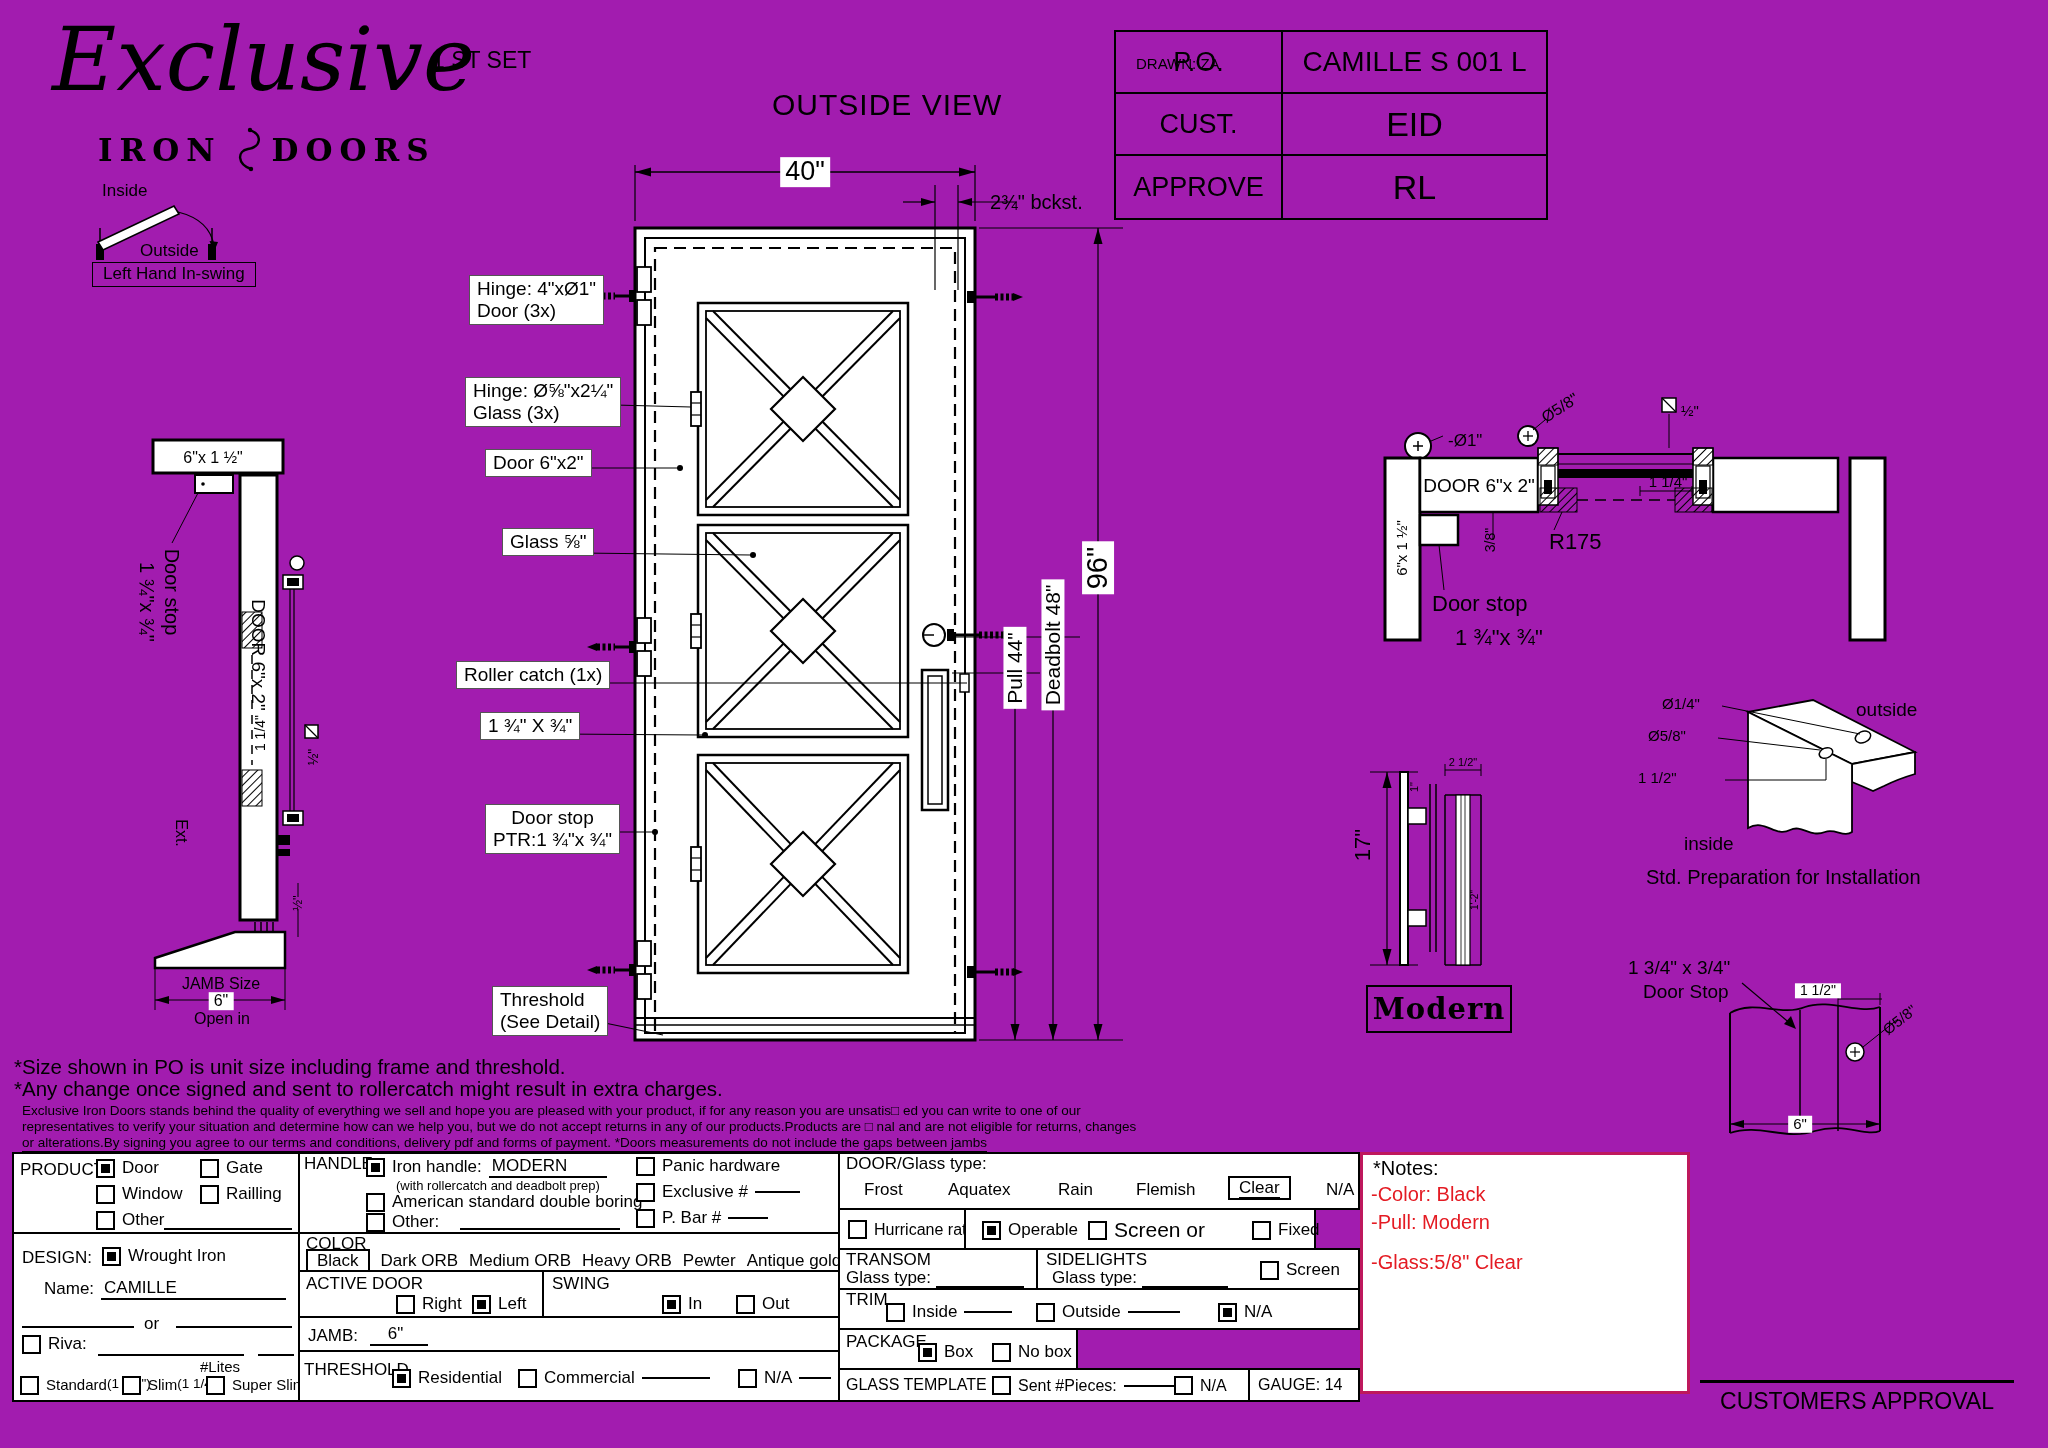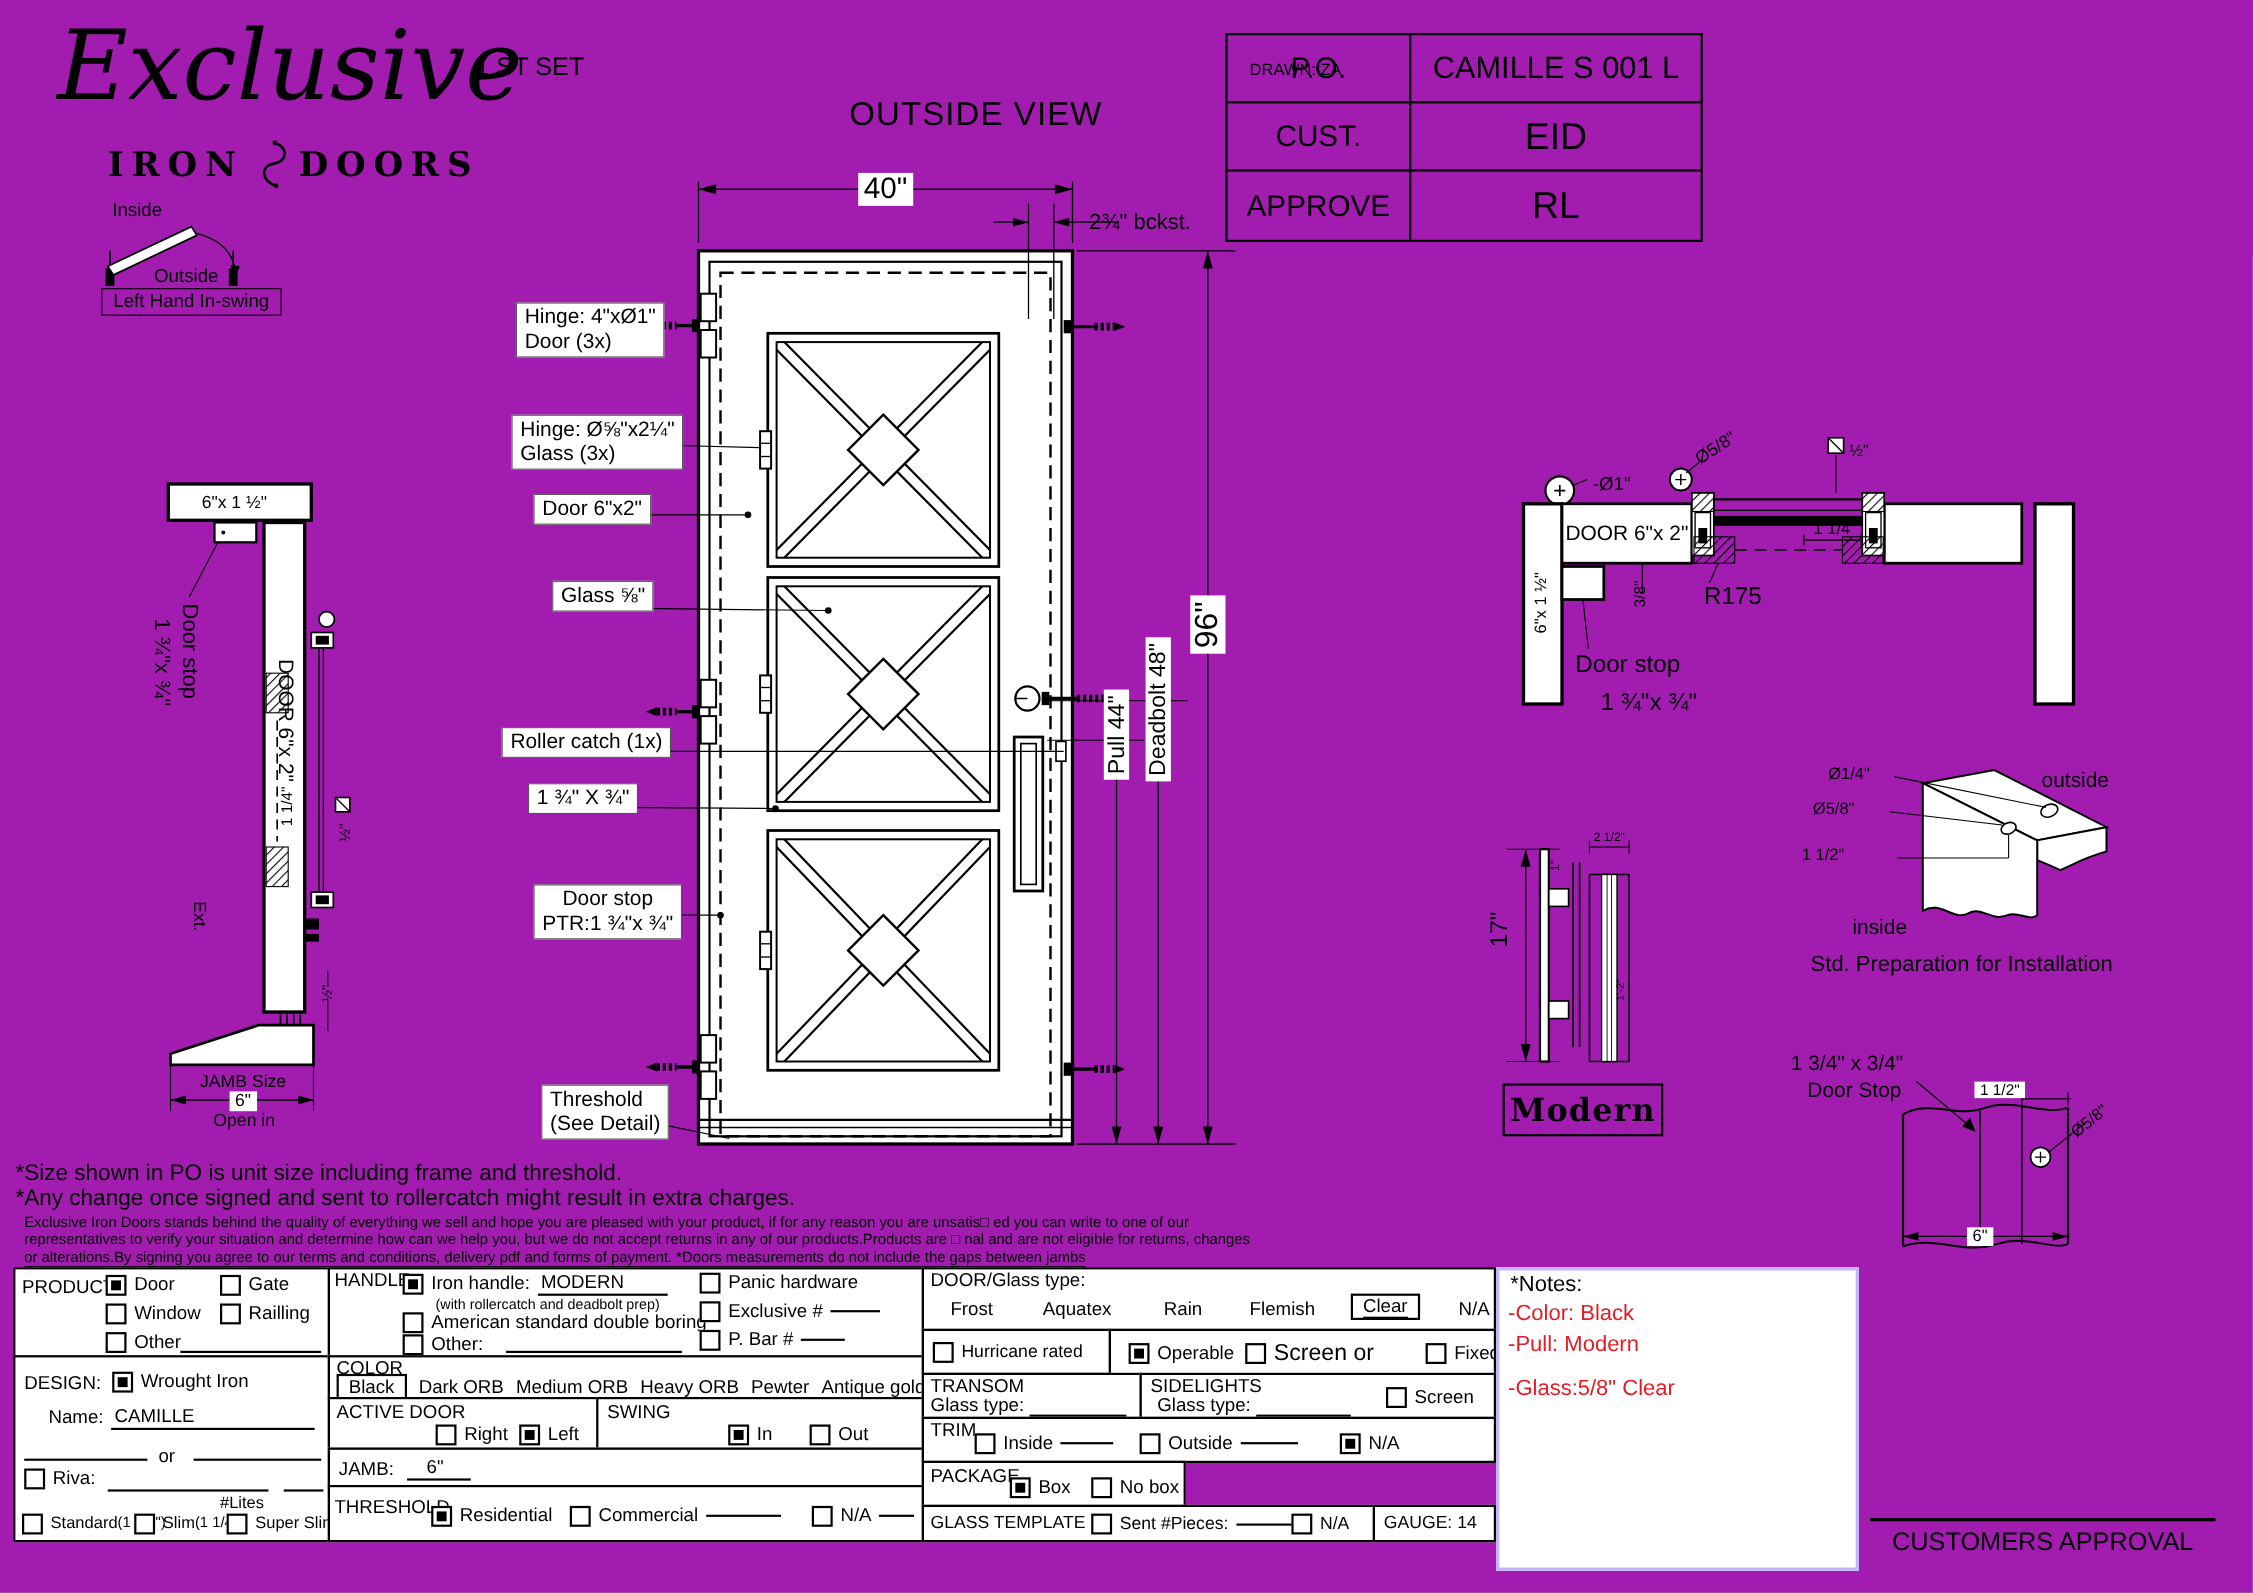--- a/index.html
+++ b/index.html
@@ -577,21 +577,21 @@
     <div class="seclbl" style="left:296px;top:26px">Flemish</div>
     <div class="seclbl optbox" style="left:388px;top:22px"><span class="u">Clear</span></div>
     <div class="seclbl" style="left:486px;top:26px">N/A</div>
   </div>
   <div class="sec" style="left:838px;top:1208px;width:172px;height:42px">
     <div class="cbrow" style="left:8px;top:10px;font-size:16px">
         <span class="cb"></span>
         <span>Hurricane rated</span>
       </div>
   </div>
-  <div class="sec" style="left:1008px;top:1208px;width:352px;height:56px">
+  <div class="sec" style="left:964px;top:1208px;width:352px;height:56px">
     <div class="cbrow" style="left:16px;top:10px">
         <span class="cb on"></span>
         <span>Operable</span>
       </div>
     <div class="cbrow" style="left:122px;top:8px;font-size:21px">
         <span class="cb"></span>
         <span>Screen or</span>
       </div>
     <div class="cbrow" style="left:286px;top:10px">
         <span class="cb"></span>
@@ -649,21 +649,21 @@
       </div>
     <div class="cbrow" style="left:334px;top:6px;font-size:16px">
         <span class="cb"></span>
         <span>N/A</span>
       </div>
   </div>
   <div class="sec" style="left:1248px;top:1368px;width:112px;height:34px">
     <div class="seclbl" style="left:8px;top:6px;font-size:16px">GAUGE: 14</div>
   </div>
 
-  <div class="abs" style="left:1360px;top:1152px;width:330px;height:276px;border:3px solid #c4b5fd;background:#fff">
+  <div class="abs" style="left:1360px;top:1152px;width:330px;height:242px;border:3px solid #be185d;background:#fff">
     <div class="lbl" style="left:10px;top:2px;font-size:20px">*Notes:</div>
     <div class="lbl red" style="left: 8px; top: 28px; font-size: 20px; color: rgb(228, 27, 35);">-Color: Black</div>
     <div class="lbl red" style="left: 8px; top: 56px; font-size: 20px; color: rgb(228, 27, 35);">-Pull: Modern</div>
     <div class="lbl red" style="left: 8px; top: 96px; font-size: 20px; color: rgb(228, 27, 35);">-Glass:5/8"  Clear</div>
   </div>
 
   <div class="hline" style="left:1700px;top:1380px;width:314px;height:3px"></div>
   <div class="abs" style="left:1700px;top:1388px;width:314px;text-align:center;font-size:23px">CUSTOMERS APPROVAL</div>
 
 </div>

